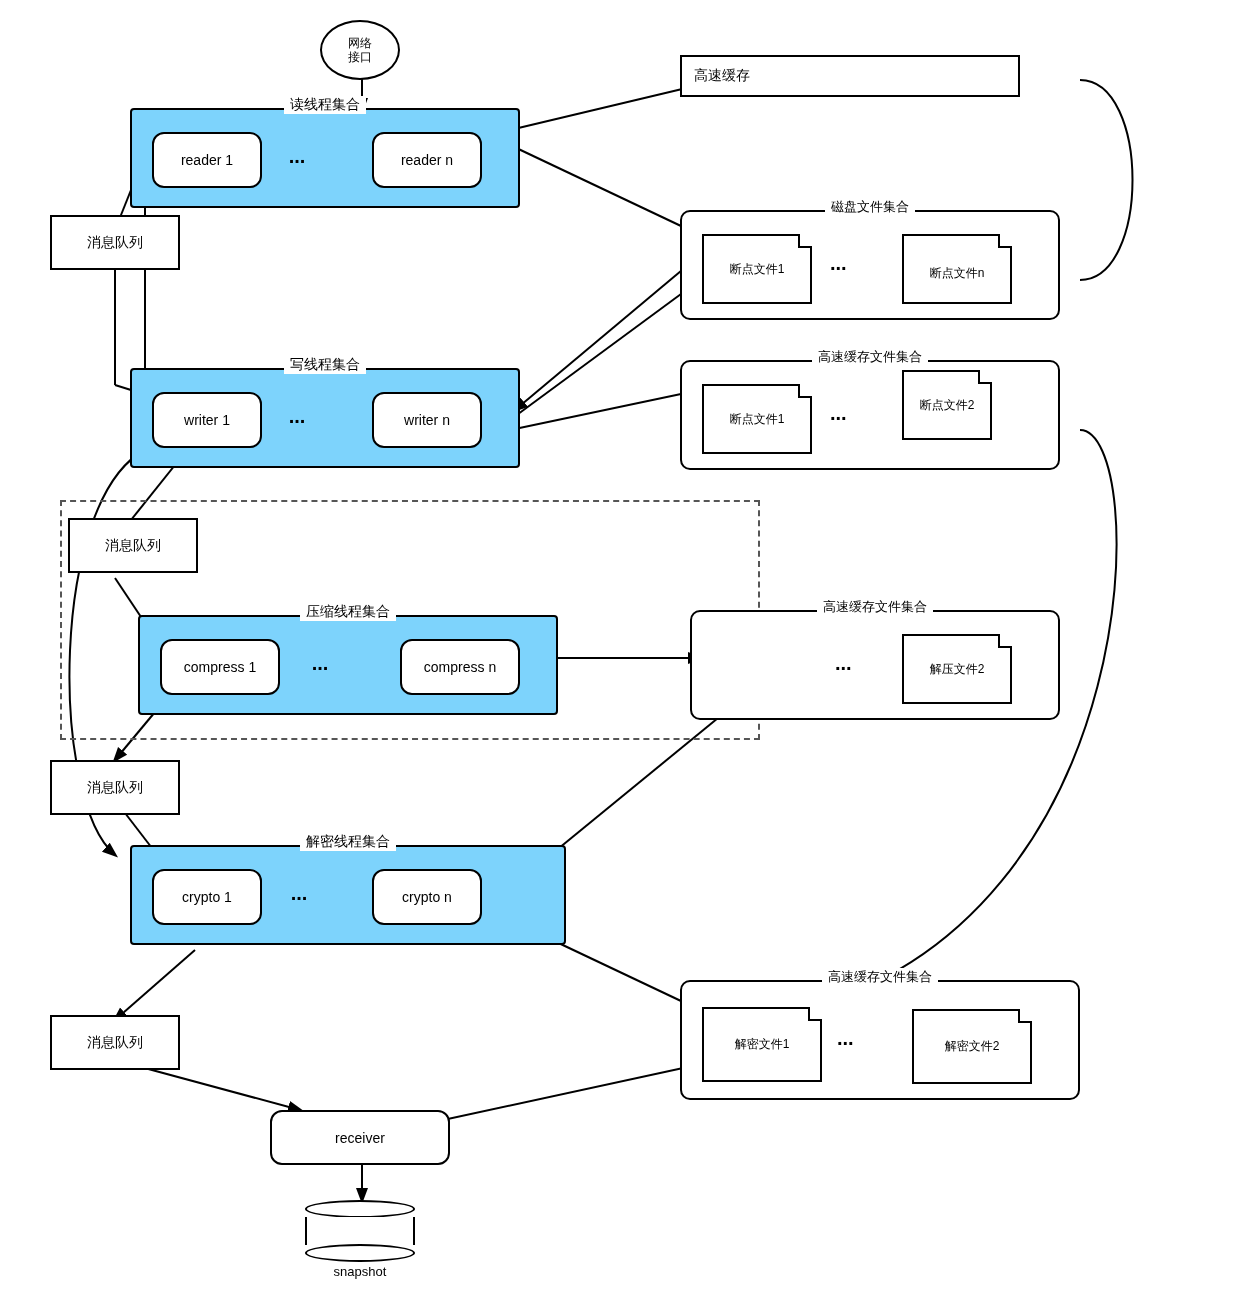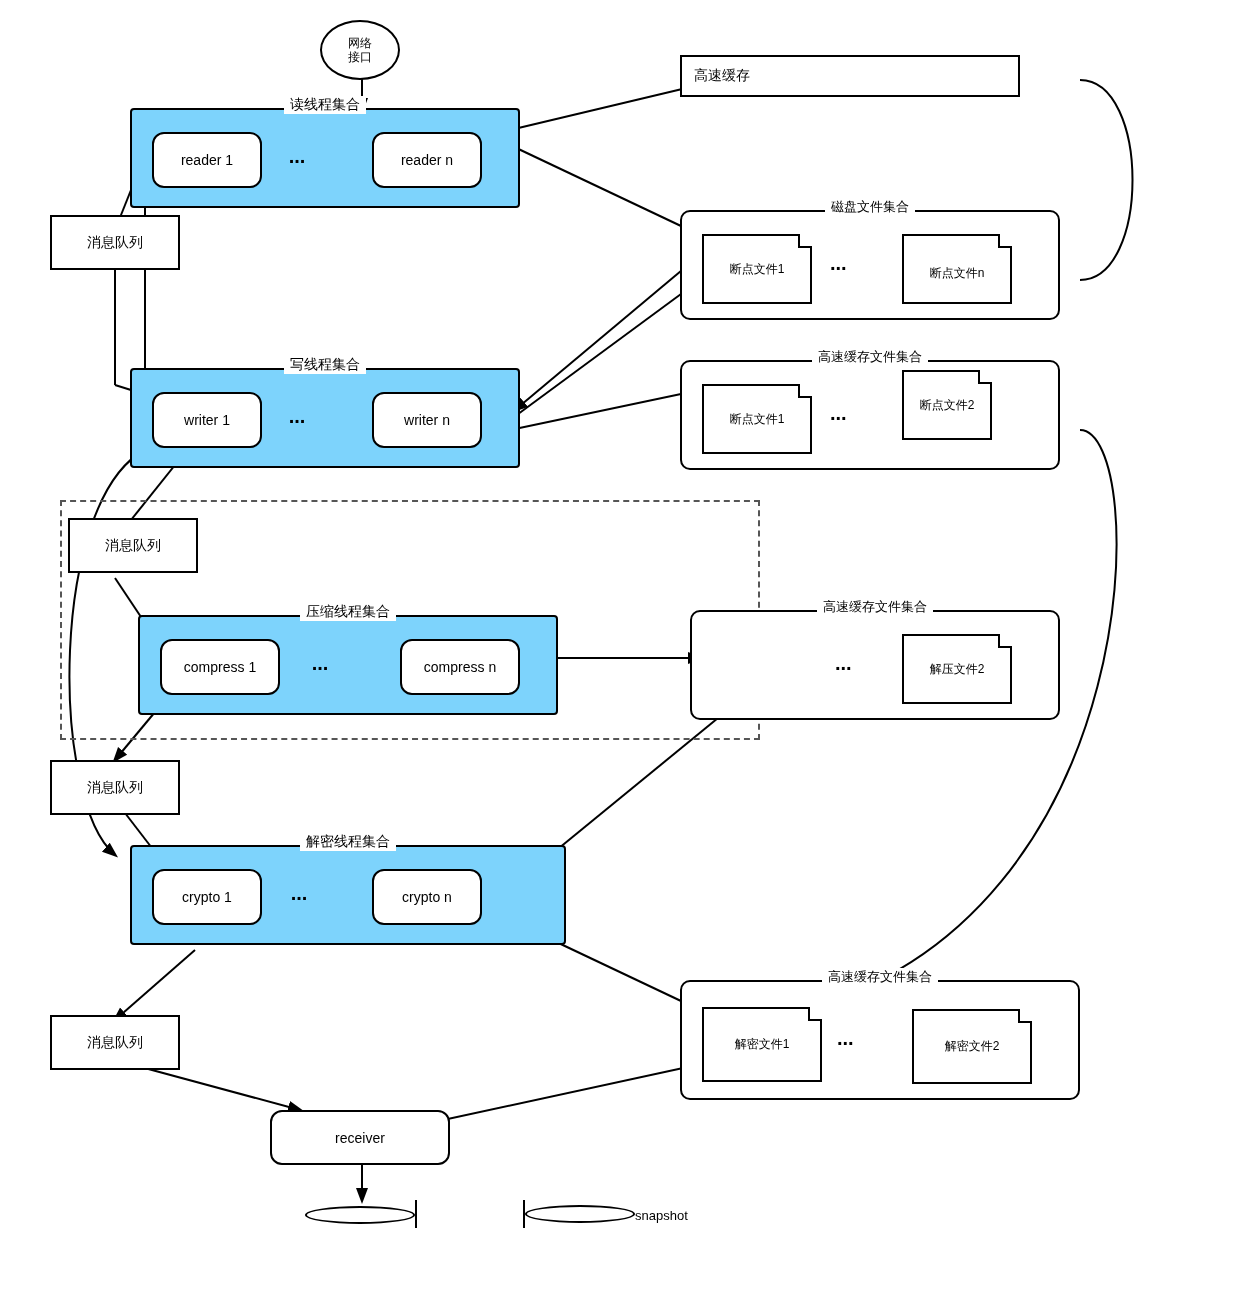--- a/index.html
+++ b/index.html
@@ -108,21 +108,21 @@
       align-items: center;
       justify-content: center;
       font-size: 12px;
       text-align: center;
       line-height: 1.2;
     }
     
     .cylinder {
       position: absolute;
       display: flex;
-      flex-direction: row;
+      flex-direction: column;
       align-items: center;
     }
     .cylinder-body {
       border: 2px solid #000;
       border-top: none;
       border-bottom: none;
       background: #fff;
       width: 110px;
       height: 30px;
       border-left: 2px solid #000;

